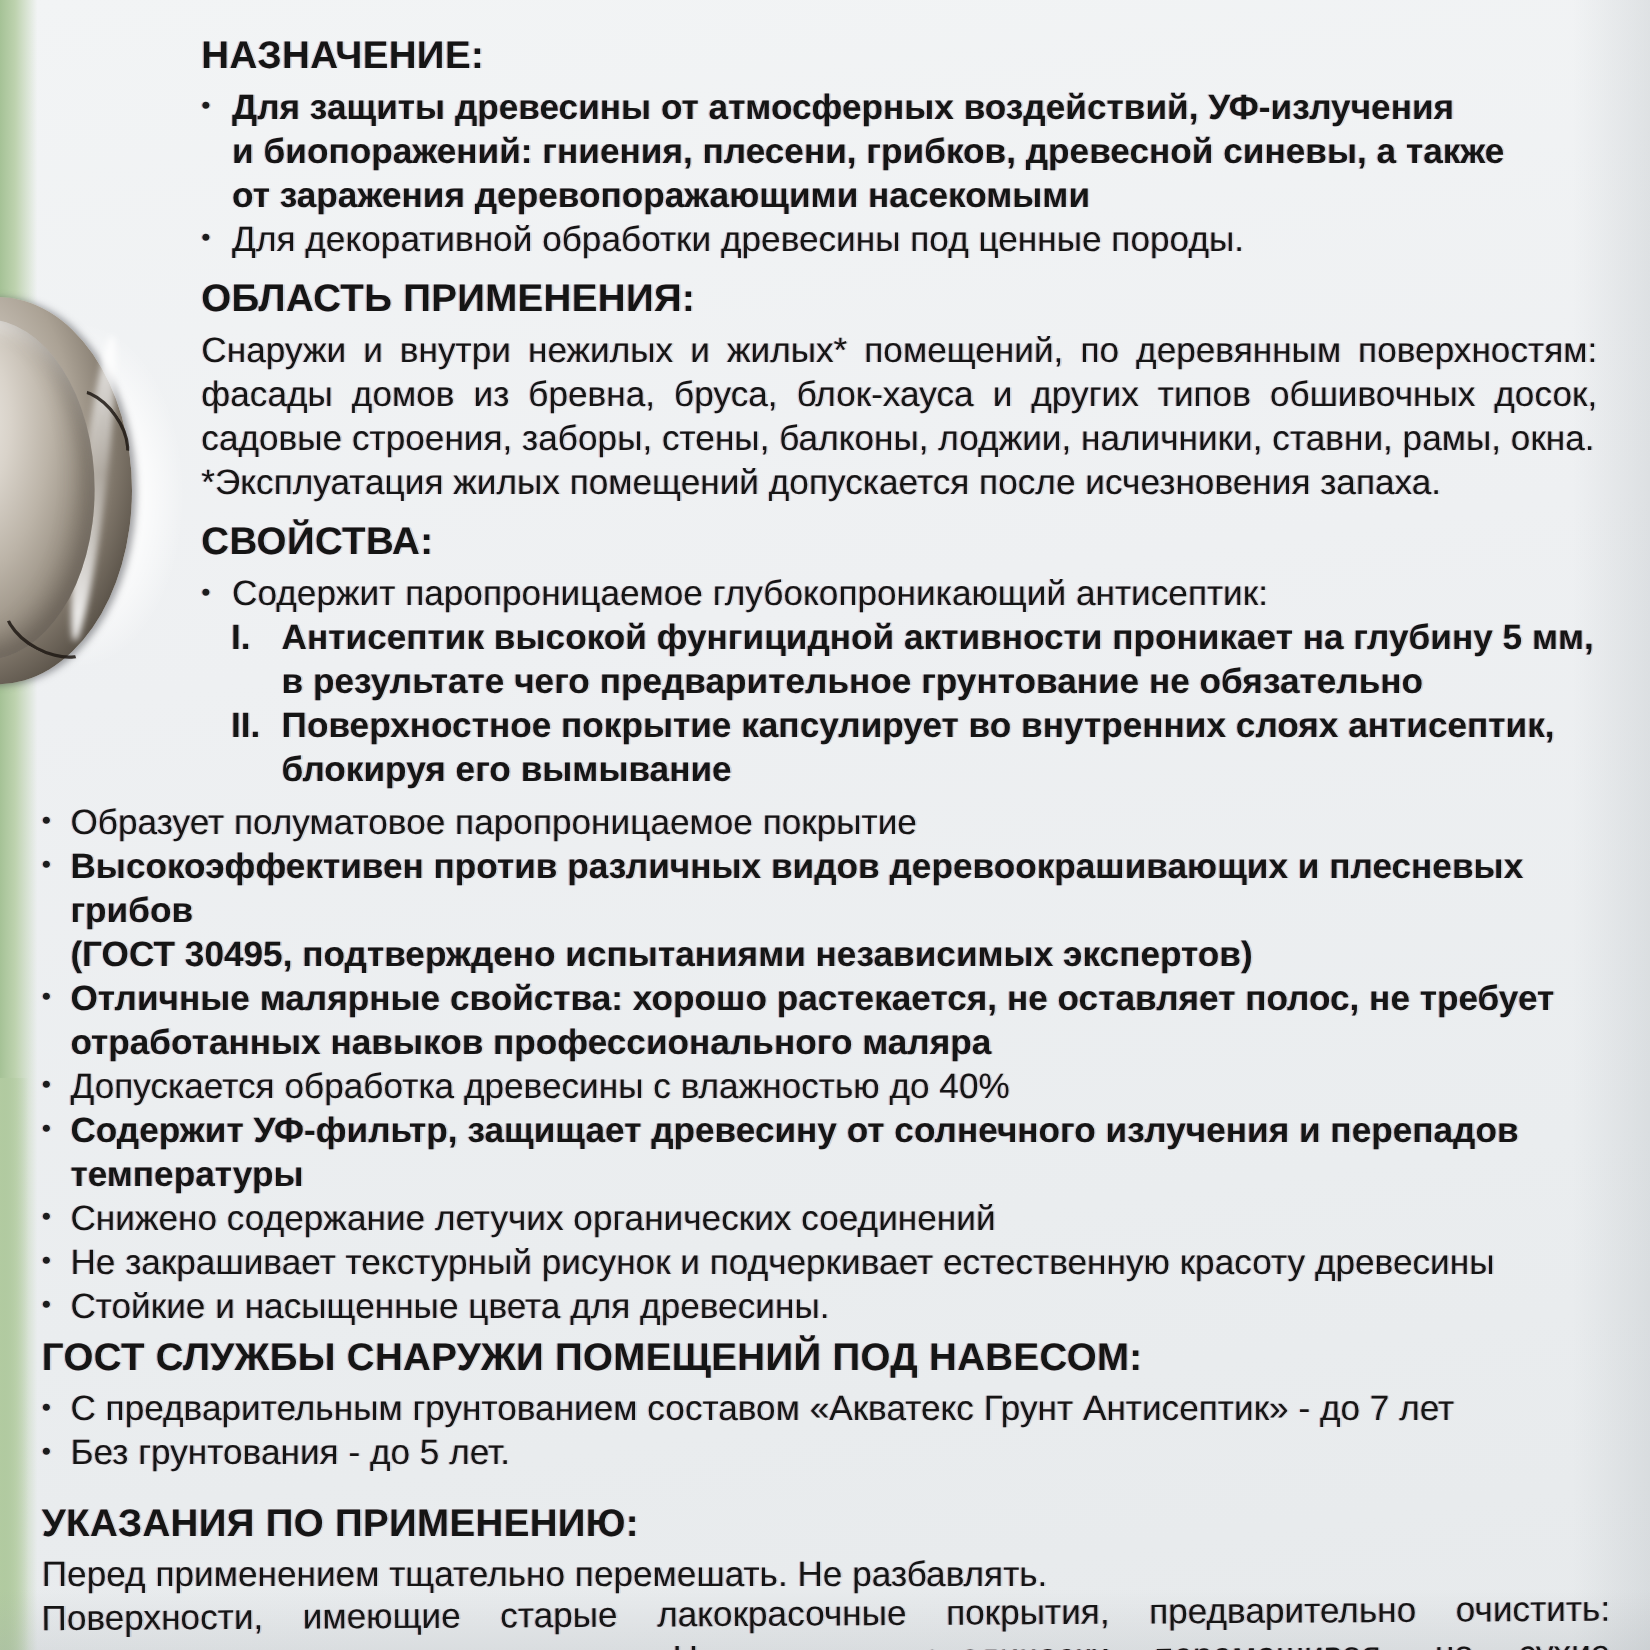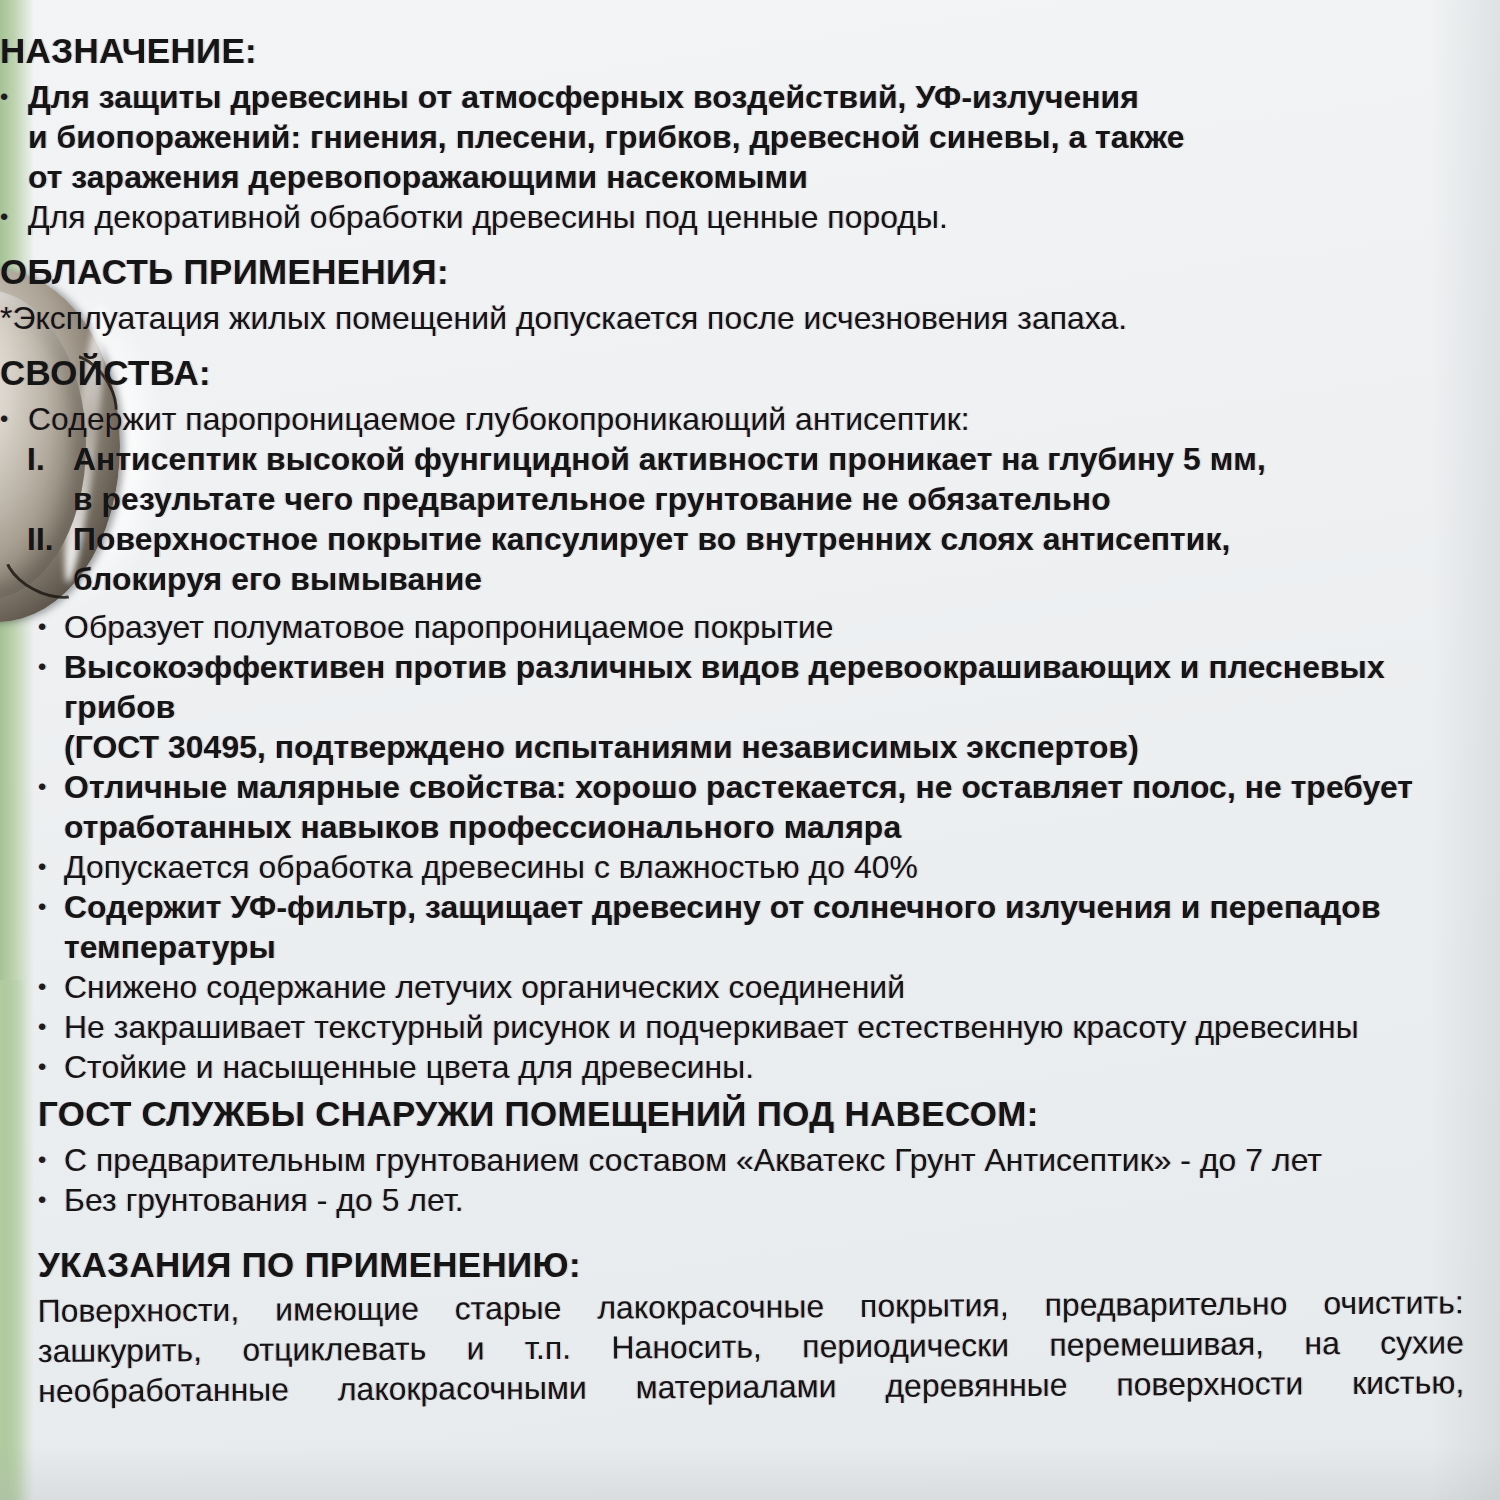--- a/index.html
+++ b/index.html
@@ -40,21 +40,21 @@
     box-shadow:inset -9px -11px 22px rgba(52,46,38,0.42), inset 7px 9px 15px rgba(255,255,255,0.65); }
   .rivet-crack-top { position:absolute; width:86px; height:52px; top:96px; right:-8px;
     border:3px solid transparent; border-top-color:rgba(30,25,20,0.85); border-radius:50%;
     transform:rotate(55deg); }
   .rivet-crack-bottom { position:absolute; width:92px; height:56px; bottom:28px; right:28px;
     border:3px solid transparent; border-bottom-color:rgba(30,25,20,0.85); border-radius:50%;
     transform:rotate(28deg); }
   
   .content { position:absolute; inset:0; padding-top:30px;
     text-shadow:-1.1px 0 0 rgba(190,62,48,0.26), 1.4px 0 0 rgba(48,115,190,0.20); }
-  .indent { padding-right:48px; }
+  .indent { padding-left:183px; padding-right:48px; }
   .full { padding-left:38px; padding-right:36px; }
   h2 { font-size:35px; line-height:42px; font-weight:700; letter-spacing:0.3px;
     margin:14px 0 5px; }
   .first-h2 { margin-top:0; }
   p, .btext { font-size:32px; line-height:40px; }
   .pre { white-space:pre-line;font-weight:bold; }
   .just { text-align:justify; }
   .just-all { text-align:justify; text-align-last:justify; }
   .row { display:flex; align-items:flex-start; }
   .dot { flex:0 0 28px; font-size:24px; line-height:40px; color:#1c1c1c; }
@@ -96,20 +96,21 @@
 от заражения деревопоражающими насекомыми</span>
       </div>
       <div class="row">
         <span class="dot">•</span>
         <span class="btext">Для декоративной обработки древесины под ценные породы.</span>
       </div>
     </section>
 
     <section class="indent">
       <h2>ОБЛАСТЬ ПРИМЕНЕНИЯ:</h2>
+      <p class="just">Снаружи и внутри нежилых и жилых* помещений, по деревянным поверхностям: фасады домов из бревна, бруса, блок-хауса и других типов обшивочных досок, садовые строения, заборы, стены, балконы, лоджии, наличники, ставни, рамы, окна.</p>
       <p>*Эксплуатация жилых помещений допускается после исчезновения запаха.</p>
     </section>
 
     <section>
       <div class="indent">
         <h2>СВОЙСТВА:</h2>
         <div class="row">
           <span class="dot">•</span>
           <span class="btext">Содержит паропроницаемое глубокопроникающий антисептик:</span>
         </div>
@@ -170,17 +171,18 @@
         <span class="btext">С предварительным грунтованием составом «Акватекс Грунт Антисептик» - до 7 лет</span>
       </div>
       <div class="row">
         <span class="dot">•</span>
         <span class="btext">Без грунтования - до 5 лет.</span>
       </div>
     </section>
 
     <section class="full usage">
       <h2 style="margin-top:24px;">УКАЗАНИЯ ПО ПРИМЕНЕНИЮ:</h2>
+      <p>Перед применением тщательно перемешать. Не разбавлять.</p>
       <p class="just-all usage-tilt">Поверхности, имеющие старые лакокрасочные покрытия, предварительно очистить: зашкурить, отциклевать и т.п. Наносить, периодически перемешивая, на сухие необработанные лакокрасочными материалами деревянные поверхности кистью,</p>
     </section>
 
   </main>
 </div>
 
 </body></html>

